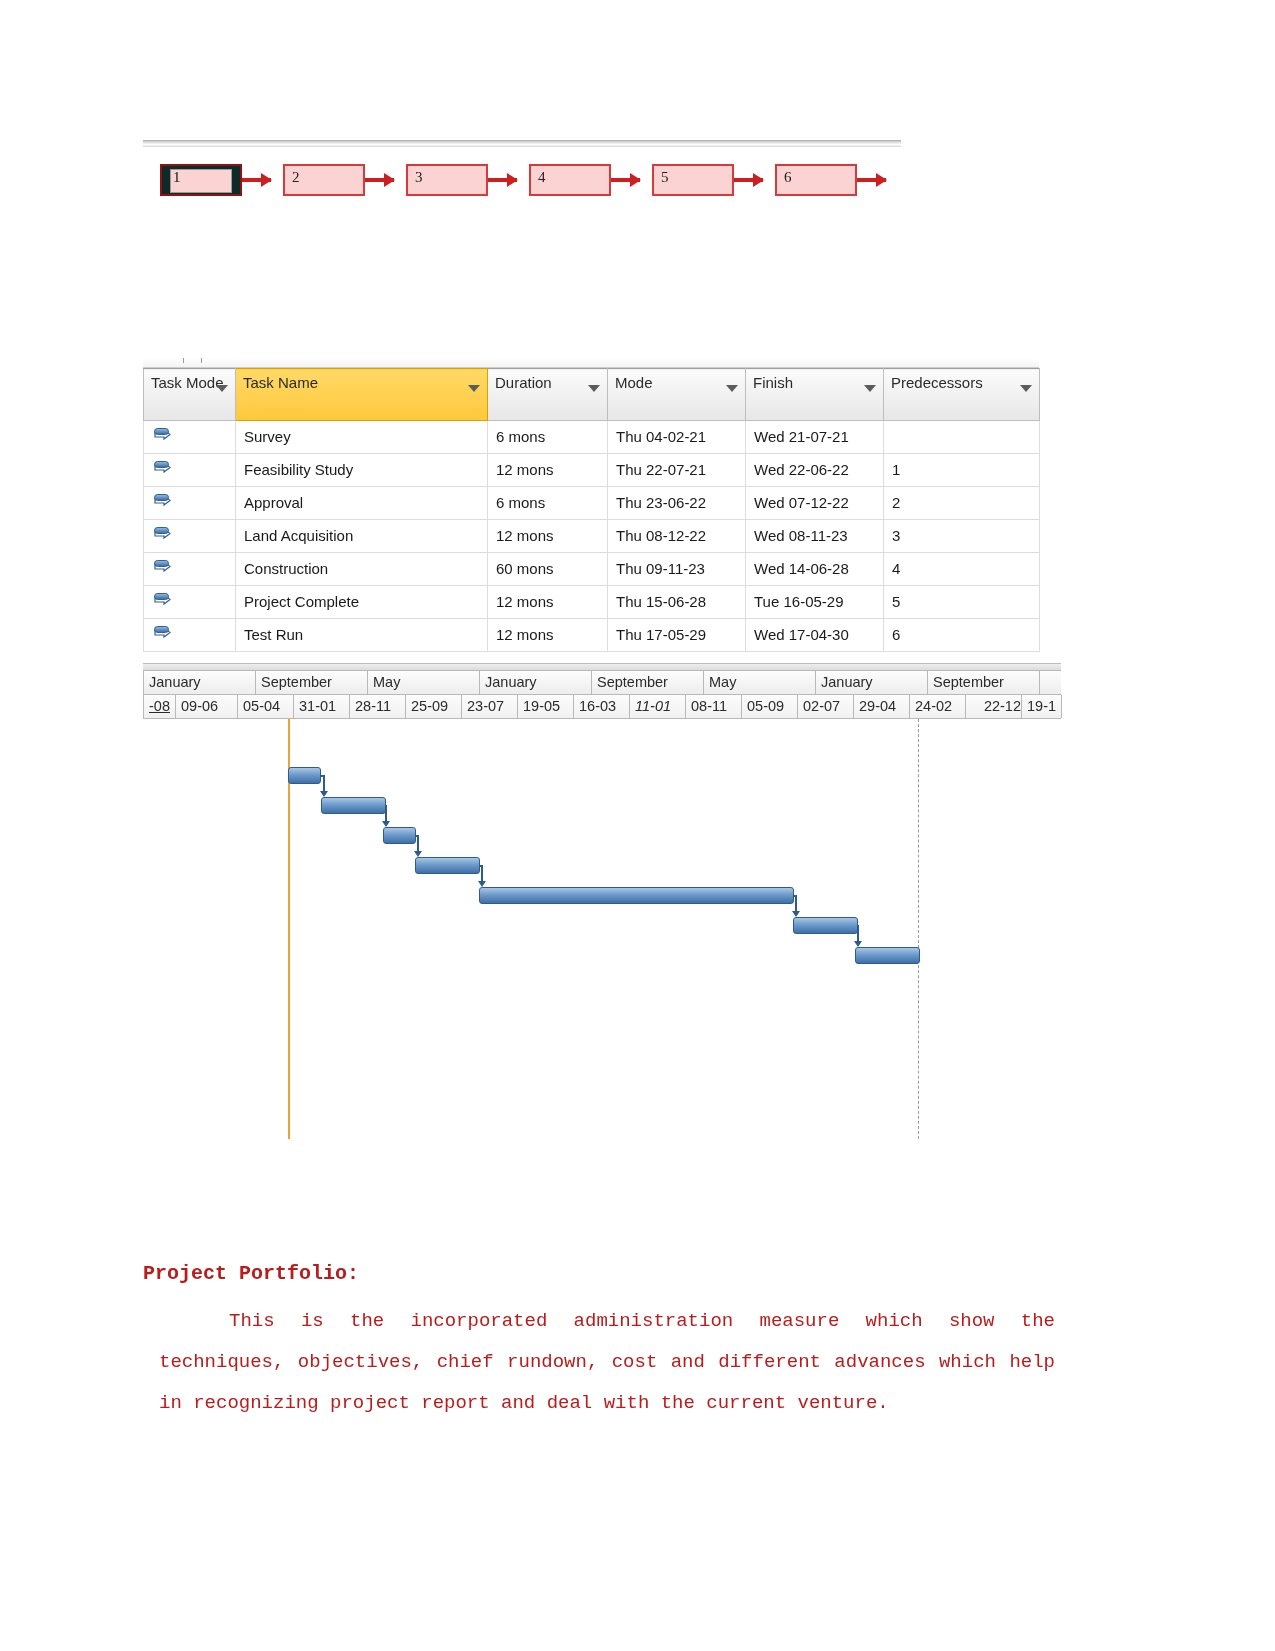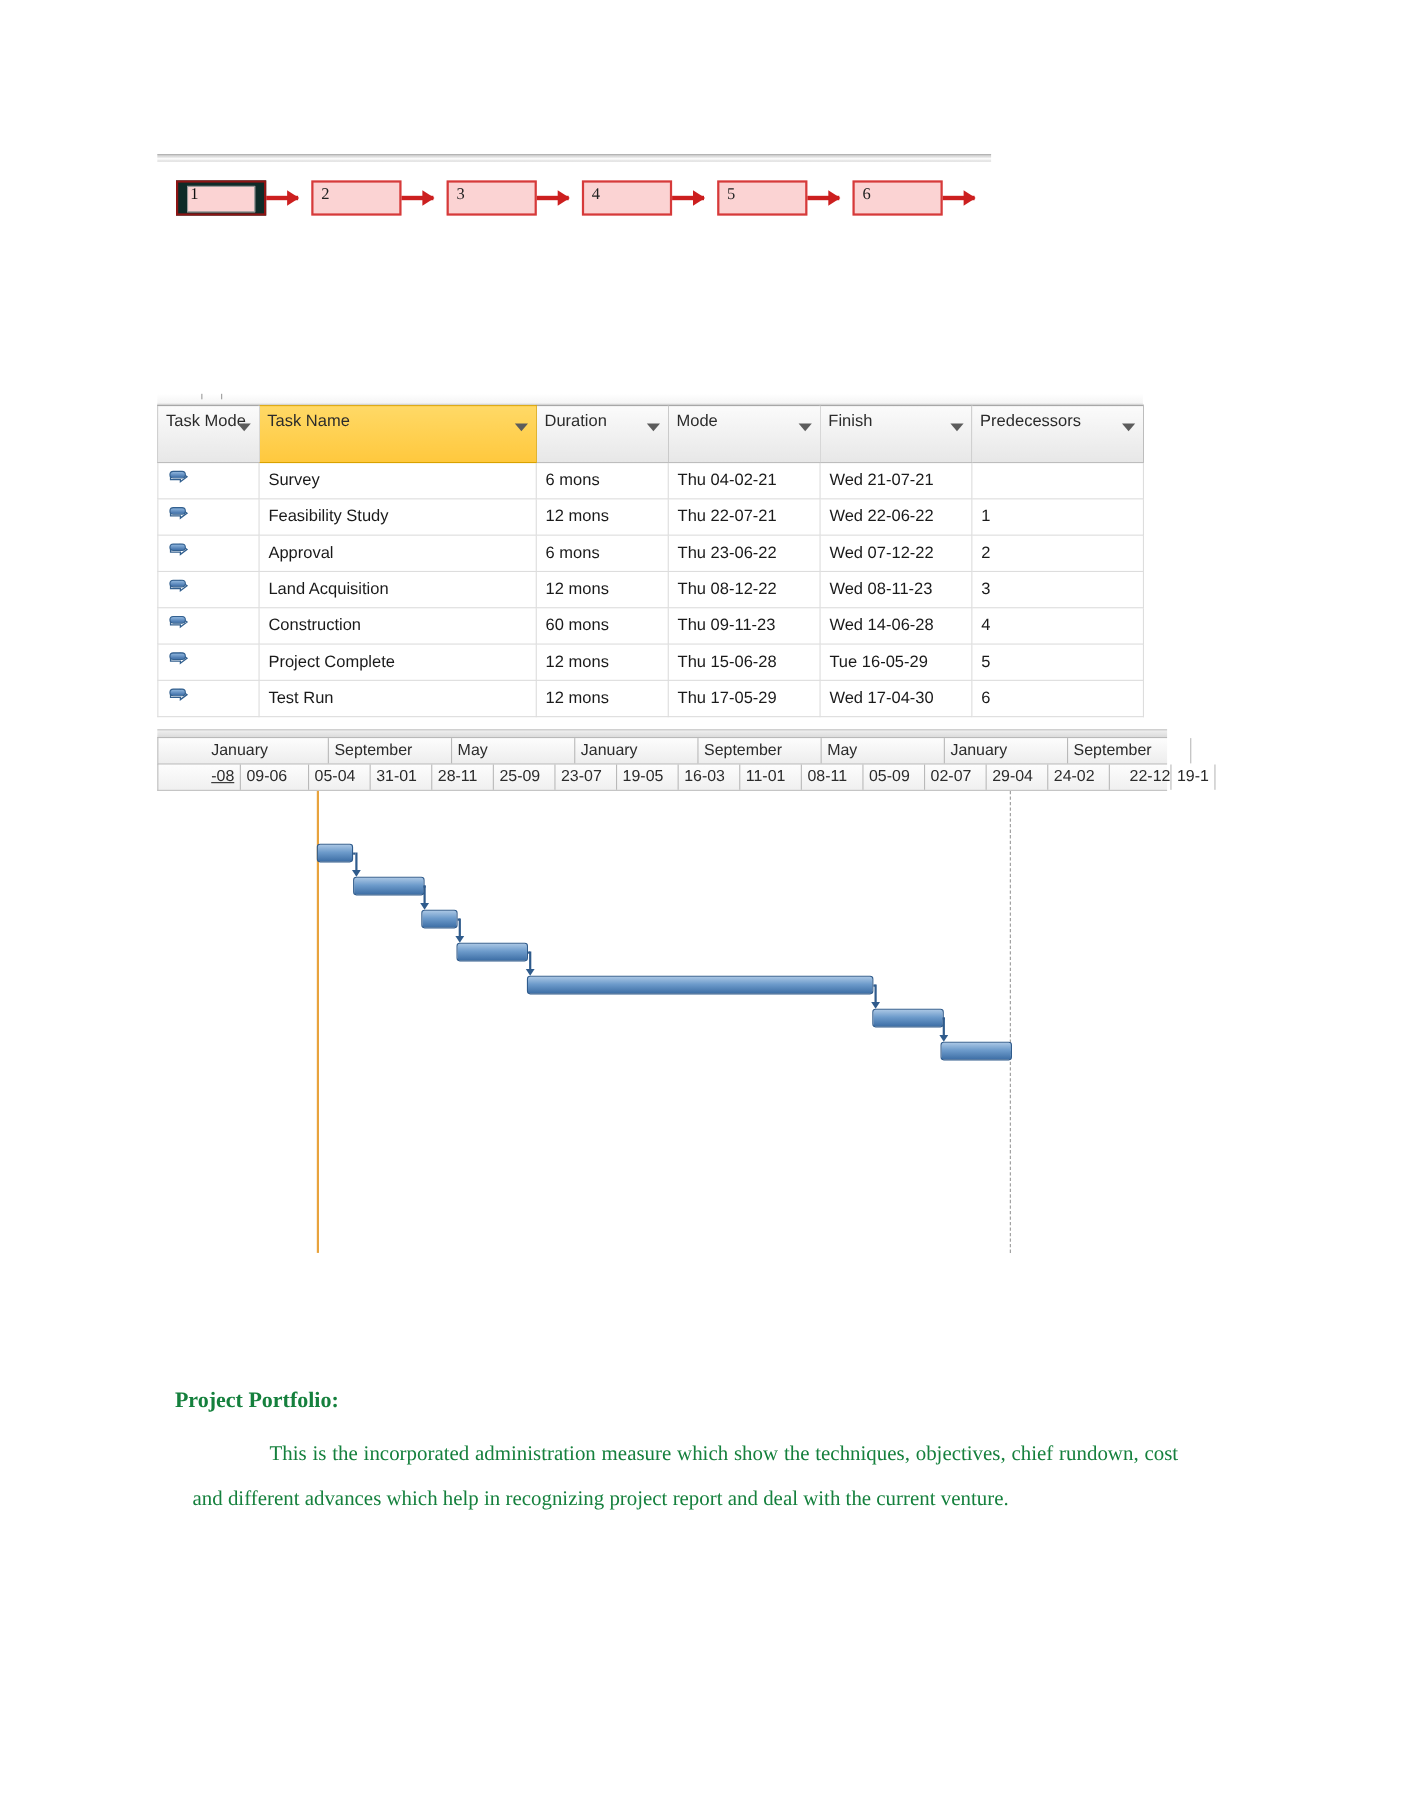--- a/index.html
+++ b/index.html
@@ -98,21 +98,21 @@
   #gantt-chart{
     position:absolute;left:143px;top:663px;width:918px;height:470px;
     font-family:"Liberation Sans", sans-serif;
   }
   .tl-topline{
     height:6px;width:918px;background:linear-gradient(#efefef,#dcdcdc);
     border-top:1px solid #bcbcbc;
   }
   .tl-months,.tl-weeks{
     display:flex;width:918px;box-sizing:border-box;
-    border-left:1px solid #b9b9b9;border-top:1px solid #b9b9b9;padding-left:43px;
+    border-left:1px solid #b9b9b9;border-top:1px solid #b9b9b9;
   }
   .tl-months{background:linear-gradient(#fdfdfd,#ededed);}
   .tl-weeks{background:linear-gradient(#fdfdfd,#f0f0f0);
     border-bottom:1px solid #b9b9b9;}
   .tl-cell{
     border-right:1px solid #b9b9b9;
     font-size:14.5px;color:#2b2b2b;
     padding:2px 0 2px 5px;box-sizing:border-box;
     height:23px;line-height:19px;white-space:nowrap;overflow:hidden;
   }
@@ -133,22 +133,22 @@
   .link-v{width:1.5px;}
   .link-h{height:1.5px;}
   .link-arrow{
     position:absolute;width:0;height:0;
     border-left:4px solid transparent;border-right:4px solid transparent;
     border-top:6px solid #2f5b8c;
   }
 
   
   #body-text{
-    position:absolute;left:159px;top:1262px;width:928px;
-    font-family:Liberation Serif, serif;color:#15803d;
+    position:absolute;left:143px;top:1262px;width:928px;
+    font-family:Liberation Mono, monospace;color:#b91c1c;
   }
   #body-text h2{
     font-size:20px;margin:0 0 14px 0;font-weight:bold;
   }
   #body-text p{
     font-size:19px;line-height:41px;margin:16px;text-align:justify;
     text-indent:70px;
   }
 </style>
 </head>
@@ -333,21 +333,21 @@
     <div class="tl-weeks" id="tl-weeks">
         <div class="tl-cell" style="width: 32px; flex: 0 0 32px; text-decoration: underline;">-08</div>
         <div class="tl-cell" style="width: 62px; flex: 0 0 62px;">09-06</div>
         <div class="tl-cell" style="width: 56px; flex: 0 0 56px;">05-04</div>
         <div class="tl-cell" style="width: 56px; flex: 0 0 56px;">31-01</div>
         <div class="tl-cell" style="width: 56px; flex: 0 0 56px;">28-11</div>
         <div class="tl-cell" style="width: 56px; flex: 0 0 56px;">25-09</div>
         <div class="tl-cell" style="width: 56px; flex: 0 0 56px;">23-07</div>
         <div class="tl-cell" style="width: 56px; flex: 0 0 56px;">19-05</div>
         <div class="tl-cell" style="width: 56px; flex: 0 0 56px;">16-03</div>
-        <div class="tl-cell" style="width: 56px; flex: 0 0 56px;">11-01</div>
+        <div class="tl-cell" style="width: 56px; flex: 0 0 56px; font-style: italic;">11-01</div>
         <div class="tl-cell" style="width: 56px; flex: 0 0 56px;">08-11</div>
         <div class="tl-cell" style="width: 56px; flex: 0 0 56px;">05-09</div>
         <div class="tl-cell" style="width: 56px; flex: 0 0 56px;">02-07</div>
         <div class="tl-cell" style="width: 56px; flex: 0 0 56px;">29-04</div>
         <div class="tl-cell" style="width: 56px; flex: 0 0 56px;">24-02</div>
         <div class="tl-cell" style="width: 56px; flex: 0 0 56px; text-align: right;">22-12</div>
         <div class="tl-cell" style="width: 40px; flex: 0 0 40px;">19-1</div>
       </div>
     <div class="tl-body" id="tl-body">
       <div class="tl-today" style="left:145px"></div>

